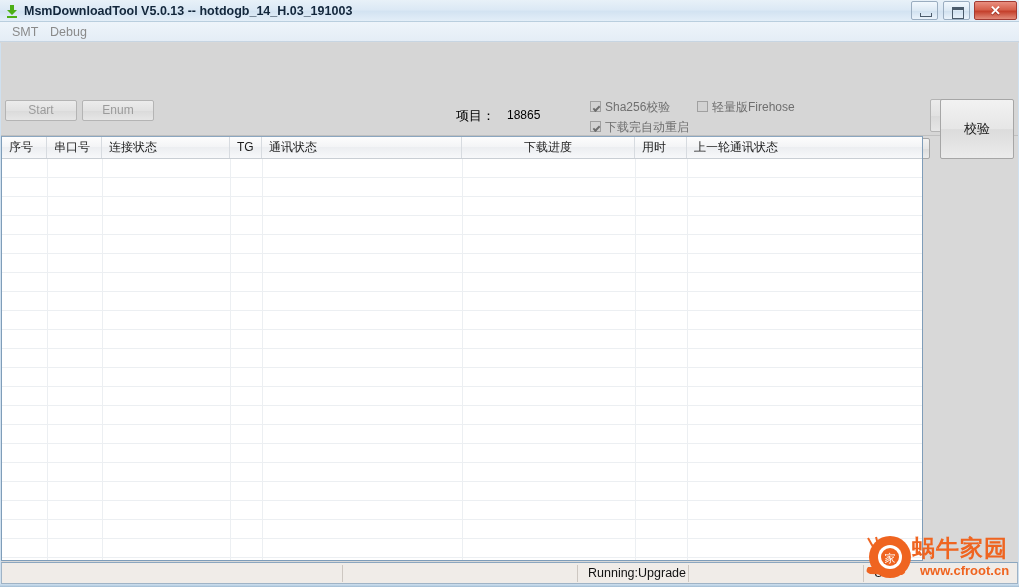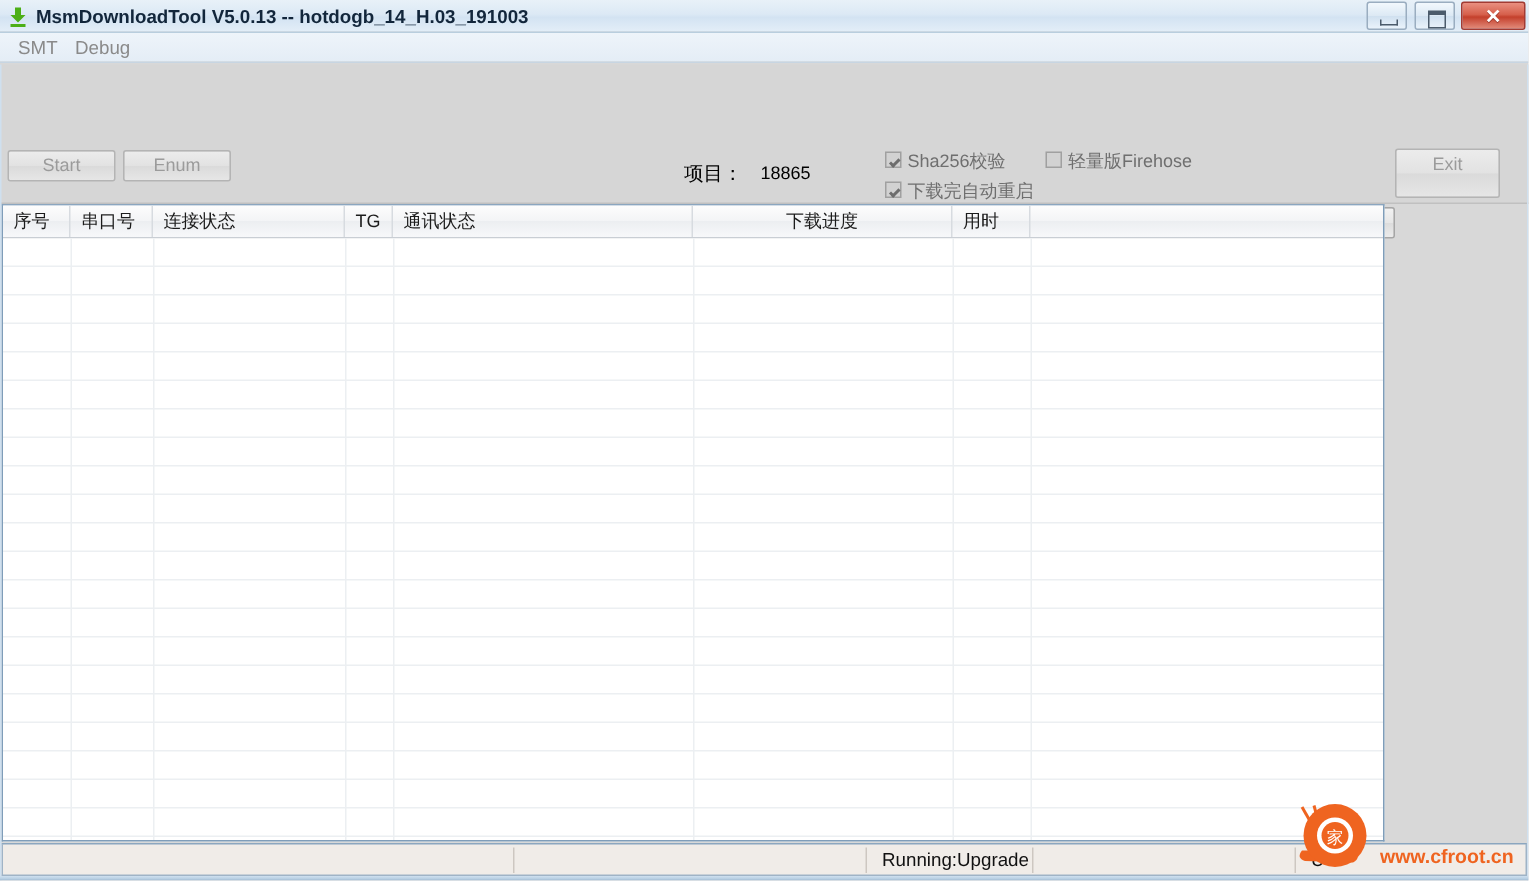--- a/index.html
+++ b/index.html
@@ -206,40 +206,42 @@
     </div>
     <div class="chk" id="chk-reboot">
       <span class="box checked"></span><span>下载完自动重启</span>
     </div>
     <div class="chk" id="chk-firehose">
       <span class="box"></span><span>轻量版Firehose</span>
     </div>
 
     <div class="btn disabled" id="btn-exit">Exit</div>
     <div class="btn" id="btn-stop">Stop</div>
+    <div class="btn" id="btn-verify">校验</div>
 
     <div class="radio" id="radio-smt">
       <span class="dot"></span><span>SMT下载模式</span>
     </div>
     <div class="radio" id="radio-aftersale">
       <span class="dot sel"></span><span>售后升级模式</span>
     </div>
 
     <div class="notice">整机升级时请注意保持电池电量充足,否则无法正常烧录完成!</div>
   </div>
 
   <div class="grid">
     <div class="grid-head">
       <div class="hcell" style="left:0px;width:45px;">序号</div>
       <div class="hcell" style="left:45px;width:55px;">串口号</div>
       <div class="hcell" style="left:100px;width:128px;">连接状态</div>
       <div class="hcell" style="left:228px;width:32px;">TG</div>
       <div class="hcell" style="left:260px;width:200px;">通讯状态</div>
       <div class="hcell" style="left:460px;width:173px;text-align:center;padding-left:0;">下载进度</div>
       <div class="hcell" style="left:633px;width:52px;">用时</div>
+      <div class="hcell" style="left:685px;width:250px;">上一轮通讯状态</div>
       <div class="hcell" style="left:935px;width:80px;border-right:none;"></div>
     </div>
     <div class="grid-body">
       <div class="vline" style="left:45px;"></div>
       <div class="vline" style="left:100px;"></div>
       <div class="vline" style="left:228px;"></div>
       <div class="vline" style="left:260px;"></div>
       <div class="vline" style="left:460px;"></div>
       <div class="vline" style="left:633px;"></div>
       <div class="vline" style="left:685px;"></div>
@@ -287,16 +289,17 @@
   <div class="watermark">
     <svg width="157" height="50" viewBox="0 0 157 50">
       <path d="M6 4 L14 18" stroke="#ef6420" stroke-width="2" fill="none"></path>
       <path d="M14 3 L18 18" stroke="#ef6420" stroke-width="2" fill="none"></path>
       <path d="M8 40 Q2 38 6 33 L40 33 Q46 38 40 41 Z" fill="#ef6420"></path>
       <circle cx="28" cy="23" r="21" fill="#ef6420"></circle>
       <circle cx="28" cy="23" r="12" fill="#fff"></circle>
       <circle cx="28" cy="23" r="9" fill="#ef6420"></circle>
       <text x="28" y="28" font-size="11" fill="#fff" text-anchor="middle" font-family="DejaVu Sans, sans-serif">家</text>
     </svg>
+    <div class="wm-text">蜗牛家园</div>
     <div class="wm-url">www.cfroot.cn</div>
   </div>
 
 </div>
 
 </body></html>

